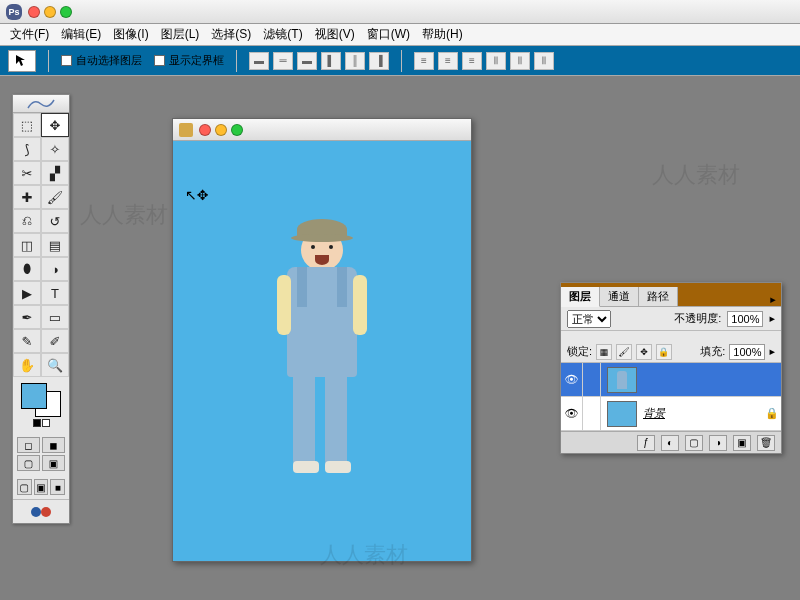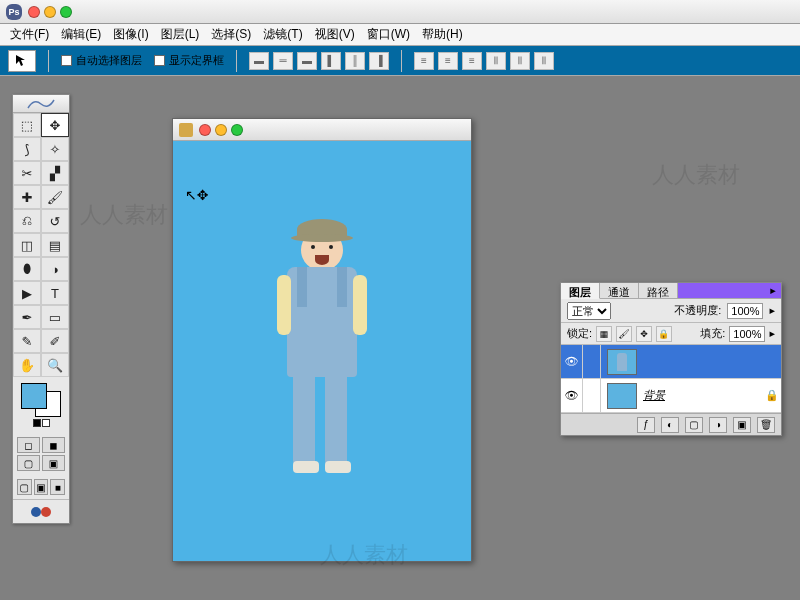--- a/index.html
+++ b/index.html
@@ -61,29 +61,29 @@
 .strap.l{left:10px;} .strap.r{right:10px;}
 .shirt-arm{ width:14px; height:60px; background:#f0e3a6; position:absolute; top:8px; border-radius:6px;}
 .shirt-arm.l{left:-10px;} .shirt-arm.r{right:-10px;}
 .legs{display:flex; justify-content:center; gap:6px; margin-top:-2px;}
 .leg{width:22px;height:90px;background:#8fb5d4;border-radius:0 0 4px 4px;}
 .shoe{width:26px;height:12px;background:#e8e4d8;border-radius:4px;margin-top:-4px;}
 .cursor-in { position:absolute; left:12px; top:46px; font-size:14px; color:#000;}
 
 
 .layers { position:absolute; right:18px; top:282px; width:222px; background:#e8e8e8; border:1px solid #888; box-shadow:2px 2px 5px rgba(0,0,0,.35); font-size:11px;}
-.layers .tabs { height:16px; background:#8b5cf6; display:flex; border-bottom:1px solid #aaa;}
+.layers .tabs { height:24px; background:#a16207; display:flex; border-bottom:1px solid #aaa;align-items:flex-end;}
 .layers .tab { padding:2px 8px; border-right:1px solid #aaa; background:#e0e0e0;}
 .layers .tab.act{ background:#f2f2f2; border-bottom:1px solid #f2f2f2; margin-bottom:-1px; font-weight:bold;}
 .layers .menu-arrow{ margin-left:auto; width:16px; display:flex;align-items:center;justify-content:center;}
 .layers .row1 { height:24px; display:flex; align-items:center; padding:0 6px; gap:6px; border-bottom:1px solid #bbb;}
 .layers select{ font-size:11px; height:18px;}
 .layers .oplabel{ margin-left:auto;}
 .layers .pct { border:1px solid #999; background:#fff; padding:0 3px; height:16px; display:flex; align-items:center;}
-.layers .row2 { height:22px; display:flex; align-items:center; padding:0 6px; gap:4px; border-bottom:1px solid #bbb;}
+.layers .row2 { height:22px; display:flex; align-items:center; padding:0 6px; gap:4px; border-bottom:1px solid #bbb;margin-top:10px;}
 .layers .lockbtn{ width:16px;height:16px; border:1px solid #bbb; background:#eee; display:flex;align-items:center;justify-content:center; font-size:9px;}
 .layerlist { background:#fff; max-height:120px; overflow:auto;}
 .layerrow { height:34px; display:flex; align-items:center; border-bottom:1px solid #ccc;}
 .layerrow.sel{ background:#3875d7; color:#fff;}
 .eye { width:22px; display:flex; align-items:center; justify-content:center; border-right:1px solid #ccc; height:100%;}
 .linkcol { width:18px; border-right:1px solid #ccc; height:100%;}
 .thumb { width:30px; height:26px; border:1px solid #666; margin:0 6px; background:#5cb3e0; display:flex;align-items:center;justify-content:center;}
 .thumb.person::after{content:""; width:10px; height:18px; background:#8fb5d4; border-radius:3px 3px 0 0;}
 .layerrow .nm { flex:1; }
 .layerrow .nm.bgnm{ font-style:italic;text-decoration:underline;}

